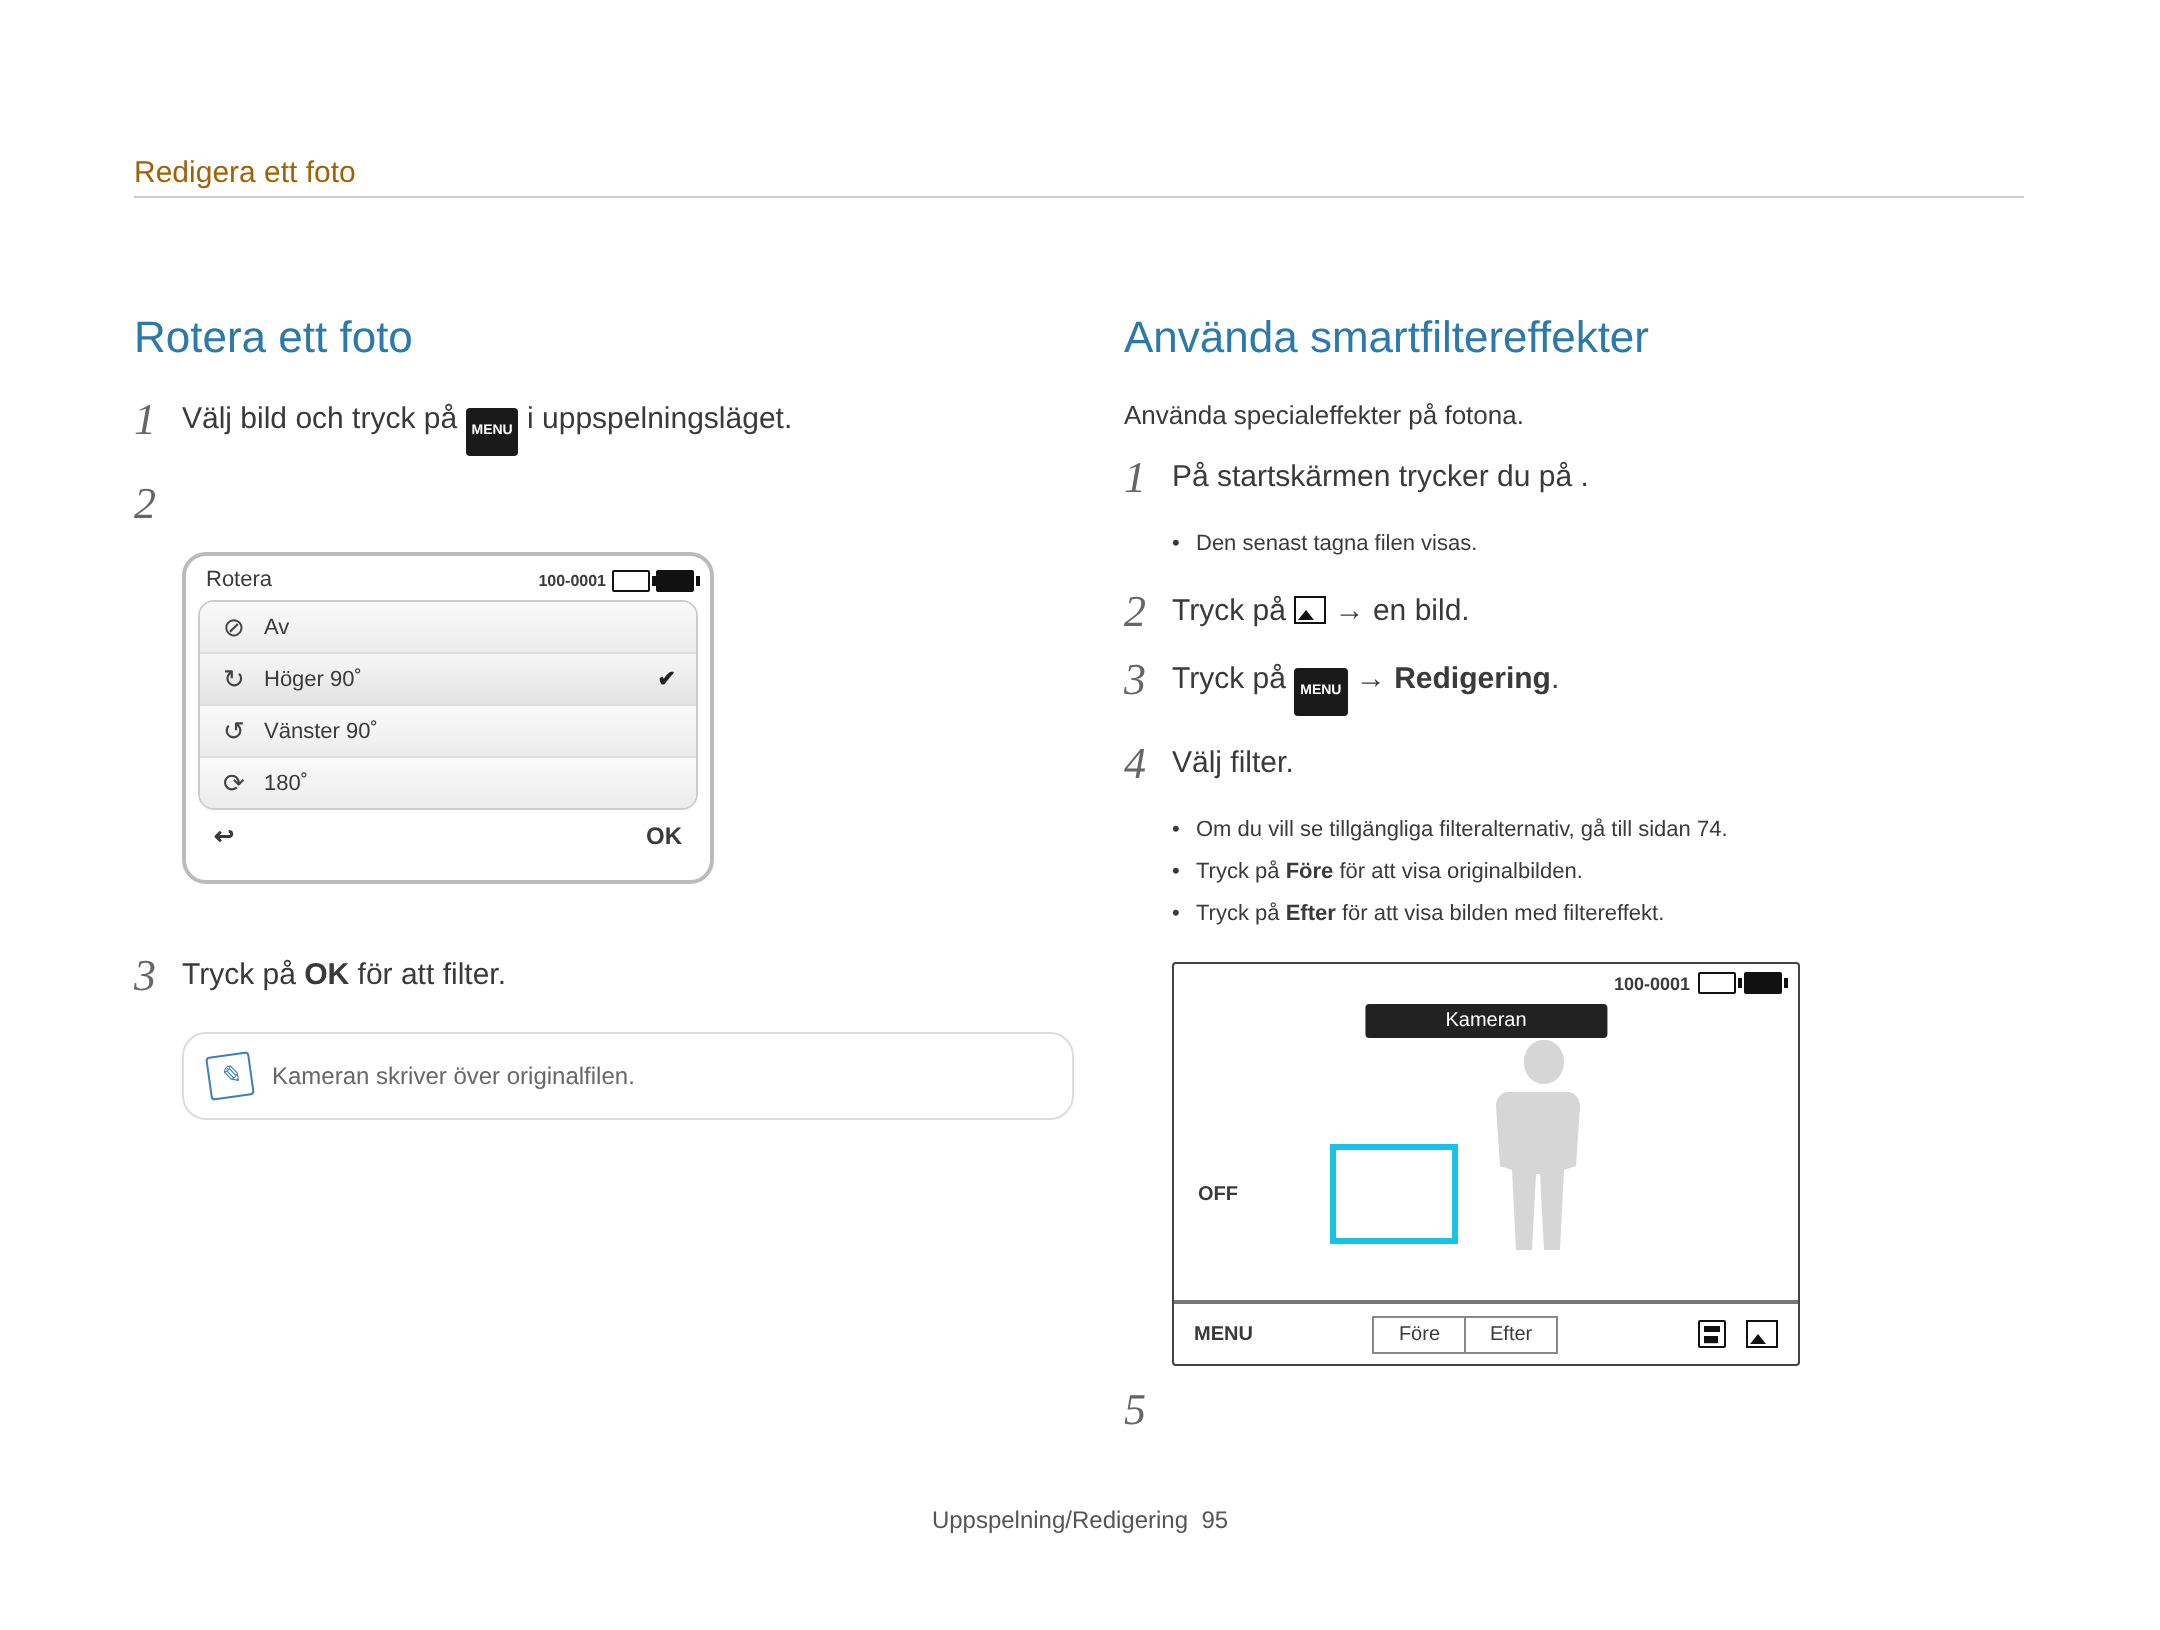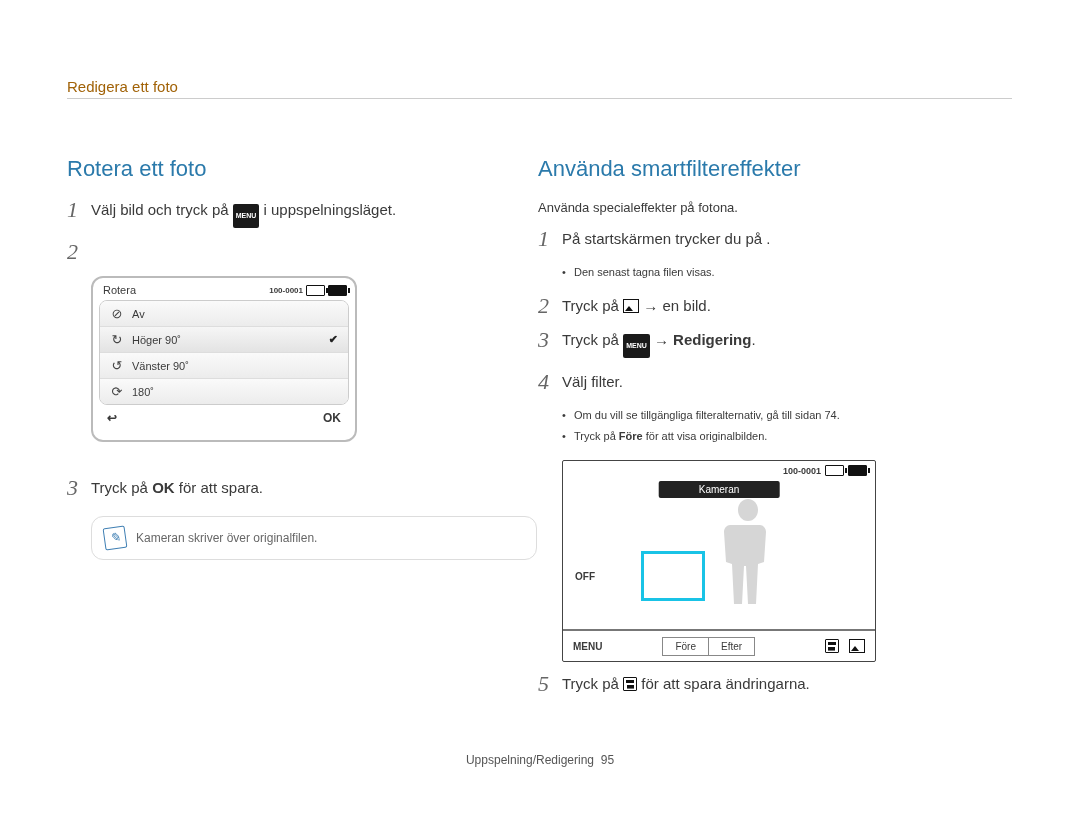--- a/index.html
+++ b/index.html
@@ -1,21 +1,21 @@
 <!DOCTYPE html>
 <html><head>
 <meta charset="utf-8">
 <style>
   html,body{margin:0;padding:0;background:#fff;}
   body{width:1080px;height:815px;font-family:Arial,Helvetica,sans-serif;color:#3a3a3a;position:relative;}
   .header{position:absolute;top:78px;left:67px;font-size:15px;color:#a16207;}
   .rule{position:absolute;top:98px;left:67px;width:945px;height:1px;background:#ccc;}
   .col{position:absolute;top:140px;}
   .col.left{left:67px;width:450px;}
-  .col.right{left:538px;width:470px;}
+  .col.right{left:562px;width:470px;}
   h2{margin:16px 0 18px 0;font-weight:400;color:#2b7aab;font-size:22px;}
   .step{display:flex;align-items:flex-start;margin-bottom:14px;font-size:15px;}
   .num{font-family:Georgia,'Times New Roman',serif;font-style:italic;font-size:22px;color:#666;width:24px;flex:0 0 24px;line-height:20px;}
   .txt{line-height:20px;}
   .icon-inline{display:inline-block;vertical-align:-3px;background:#1a1a1a;color:#fff;font-size:7px;font-weight:bold;padding:2px 3px;border-radius:2px;letter-spacing:0;}
   .icon-save{display:inline-block;width:14px;height:14px;vertical-align:-2px;}
   .icon-save::before{content:"";display:block;width:12px;height:12px;border:1.5px solid #111;border-radius:1px;background:linear-gradient(#111,#111) center 20%/70% 25% no-repeat, linear-gradient(#111,#111) center 80%/60% 30% no-repeat;}
   .bullets{margin:4px 0 14px 24px;font-size:11px;line-height:19px;}
   .bullets .b{position:relative;padding-left:12px;margin:2px 0;}
   .bullets .b::before{content:"•";position:absolute;left:0;top:0;}
@@ -107,21 +107,21 @@
       <span>↩</span>
       <span>OK</span>
     </div>
   </div>
 
   <div class="step" style="margin-top:36px;">
     <div class="num">3</div>
     <div class="txt">
       <span>Tryck på </span>
       <b>OK</b>
-      <span> för att spara.</span>
+      <span> för att filter.</span>
     </div>
   </div>
 
   <div class="note">
     <div class="nicon">✎</div>
     <div>Kameran skriver över originalfilen.</div>
   </div>
 </div>
 
 <div class="col right">
@@ -155,20 +155,21 @@
     </div>
   </div>
 
   <div class="step">
     <div class="num">4</div>
     <div class="txt">Välj filter.</div>
   </div>
   <div class="bullets">
     <div class="b">Om du vill se tillgängliga filteralternativ, gå till sidan 74.</div>
     <div class="b">Tryck på <b>Före</b> för att visa originalbilden.</div>
+    <div class="b">Tryck på <b>Efter</b> för att visa bilden med filtereffekt.</div>
   </div>
 
   <div class="fig-sf">
     <div class="top">
       <span style="font-weight:bold;">100-0001</span>
       <span class="batt"></span>
       <span class="batt full"></span>
     </div>
     <div class="label">Kameran</div>
     <svg class="silh" viewBox="0 0 60 110">
@@ -184,24 +185,19 @@
       </span>
       <span class="right">
         <span class="icon-save"></span>
         <span class="imgicon"></span>
       </span>
     </div>
   </div>
 
   <div class="step">
     <div class="num">5</div>
-    <div class="txt">
-      <span>Tryck på </span>
-      <span class="icon-save"></span>
-      <span> för att spara ändringarna.</span>
-    </div>
   </div>
 </div>
 
 <div class="footer">
   <span>Uppspelning/Redigering</span>&nbsp;
   <span>95</span>
 </div>
 
 </body></html>

